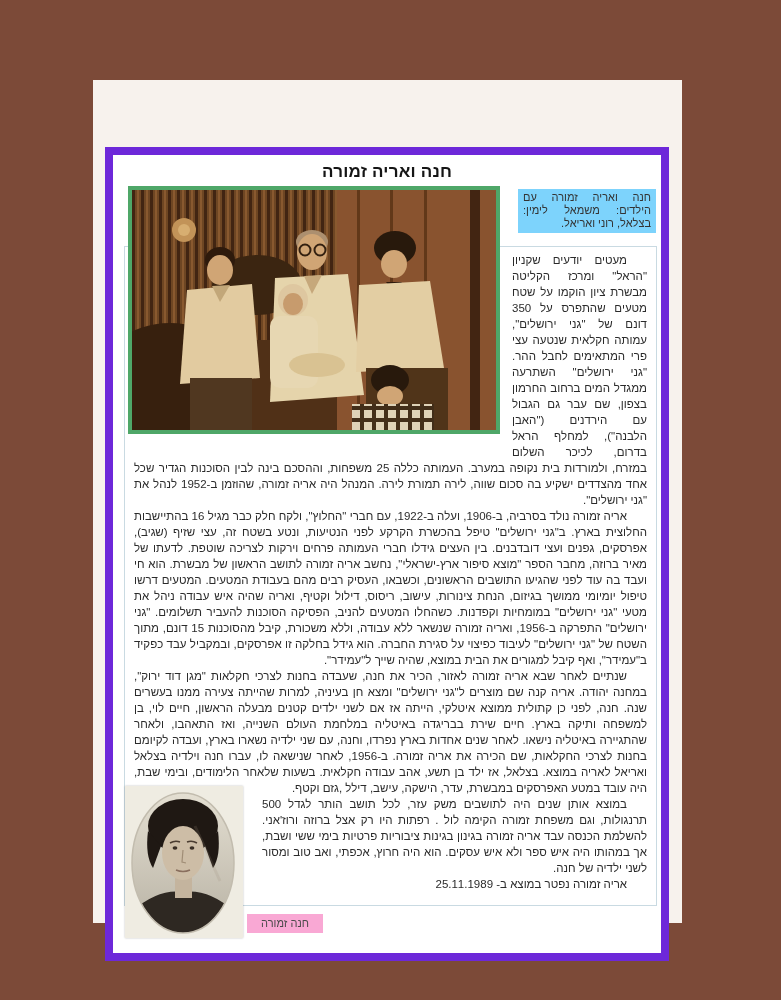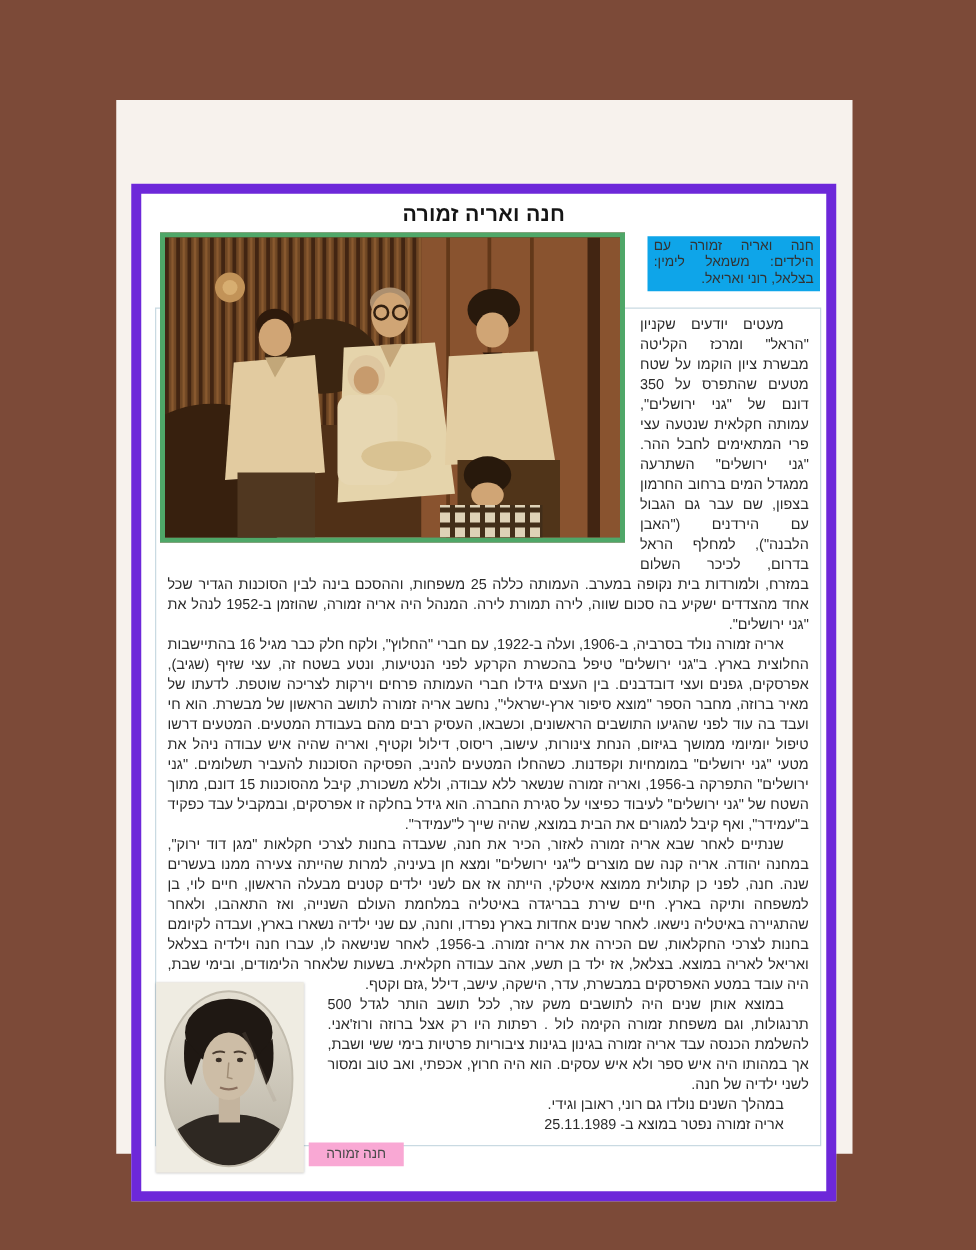--- a/index.html
+++ b/index.html
@@ -15,21 +15,21 @@
   .page{
     position:absolute;left:12px;top:19px;width:548px;height:798px;
     background:#ffffff;border:8px solid #6d28d9;margin-top:48px;
   }
   .page-title{
     margin:7px 0 0 0;text-align:center;
     font-size:17px;font-weight:bold;color:#151515;letter-spacing:.2px;
   }
   .caption-box{
     position:absolute;top:34px;right:5px;width:138px;box-sizing:border-box;
-    background:#0ea5e9;padding:2px 5px 3px 5px;
+    background:#7dd3fc;padding:2px 5px 3px 5px;
     font-size:11px;line-height:13px;color:#333;text-align:justify;
   }
   .article{
     position:absolute;left:11px;top:91px;width:533px;box-sizing:border-box;
     min-height:660px;border:1px solid #c9dae2;
     padding:5px 9px 8px 9px;
     font-size:11.5px;line-height:16px;color:#2b2b2b;text-align:justify;
   }
   .article p{margin:0;text-indent:20px;}
   .photo-float{
@@ -159,18 +159,17 @@
               <path d="M51,84 Q58,87 65,84" stroke="#8a6f5e" stroke-width="1.6" fill="none"></path>
               <path d="M70,40 L95,95" stroke="#9a8d78" stroke-width="3" opacity="0.18"></path>
             </g>
             <ellipse cx="58" cy="77" rx="51" ry="70" fill="none" stroke="#c2bcae" stroke-width="1.5"></ellipse>
           </svg>
         </span>
         <span class="portrait-caption">חנה זמורה</span>
       </span>
 
       <p>במוצא אותן שנים היה לתושבים משק עזר, לכל תושב הותר לגדל 500 תרנגולות, וגם משפחת זמורה הקימה לול . רפתות היו רק אצל ברוזה ורוז'אני. להשלמת הכנסה עבד אריה זמורה בגינון בגינות ציבוריות פרטיות בימי ששי ושבת, אך במהותו היה איש ספר ולא איש עסקים. הוא היה חרוץ, אכפתי, ואב טוב ומסור לשני ילדיה של חנה.</p>
-      <p>במהלך השנים נולדו גם רוני, ראובן וגידי.</p>
       <p>אריה זמורה נפטר במוצא ב- 25.11.1989</p>
 
     </div>
   </div>
 </div>
 
 </body></html>

